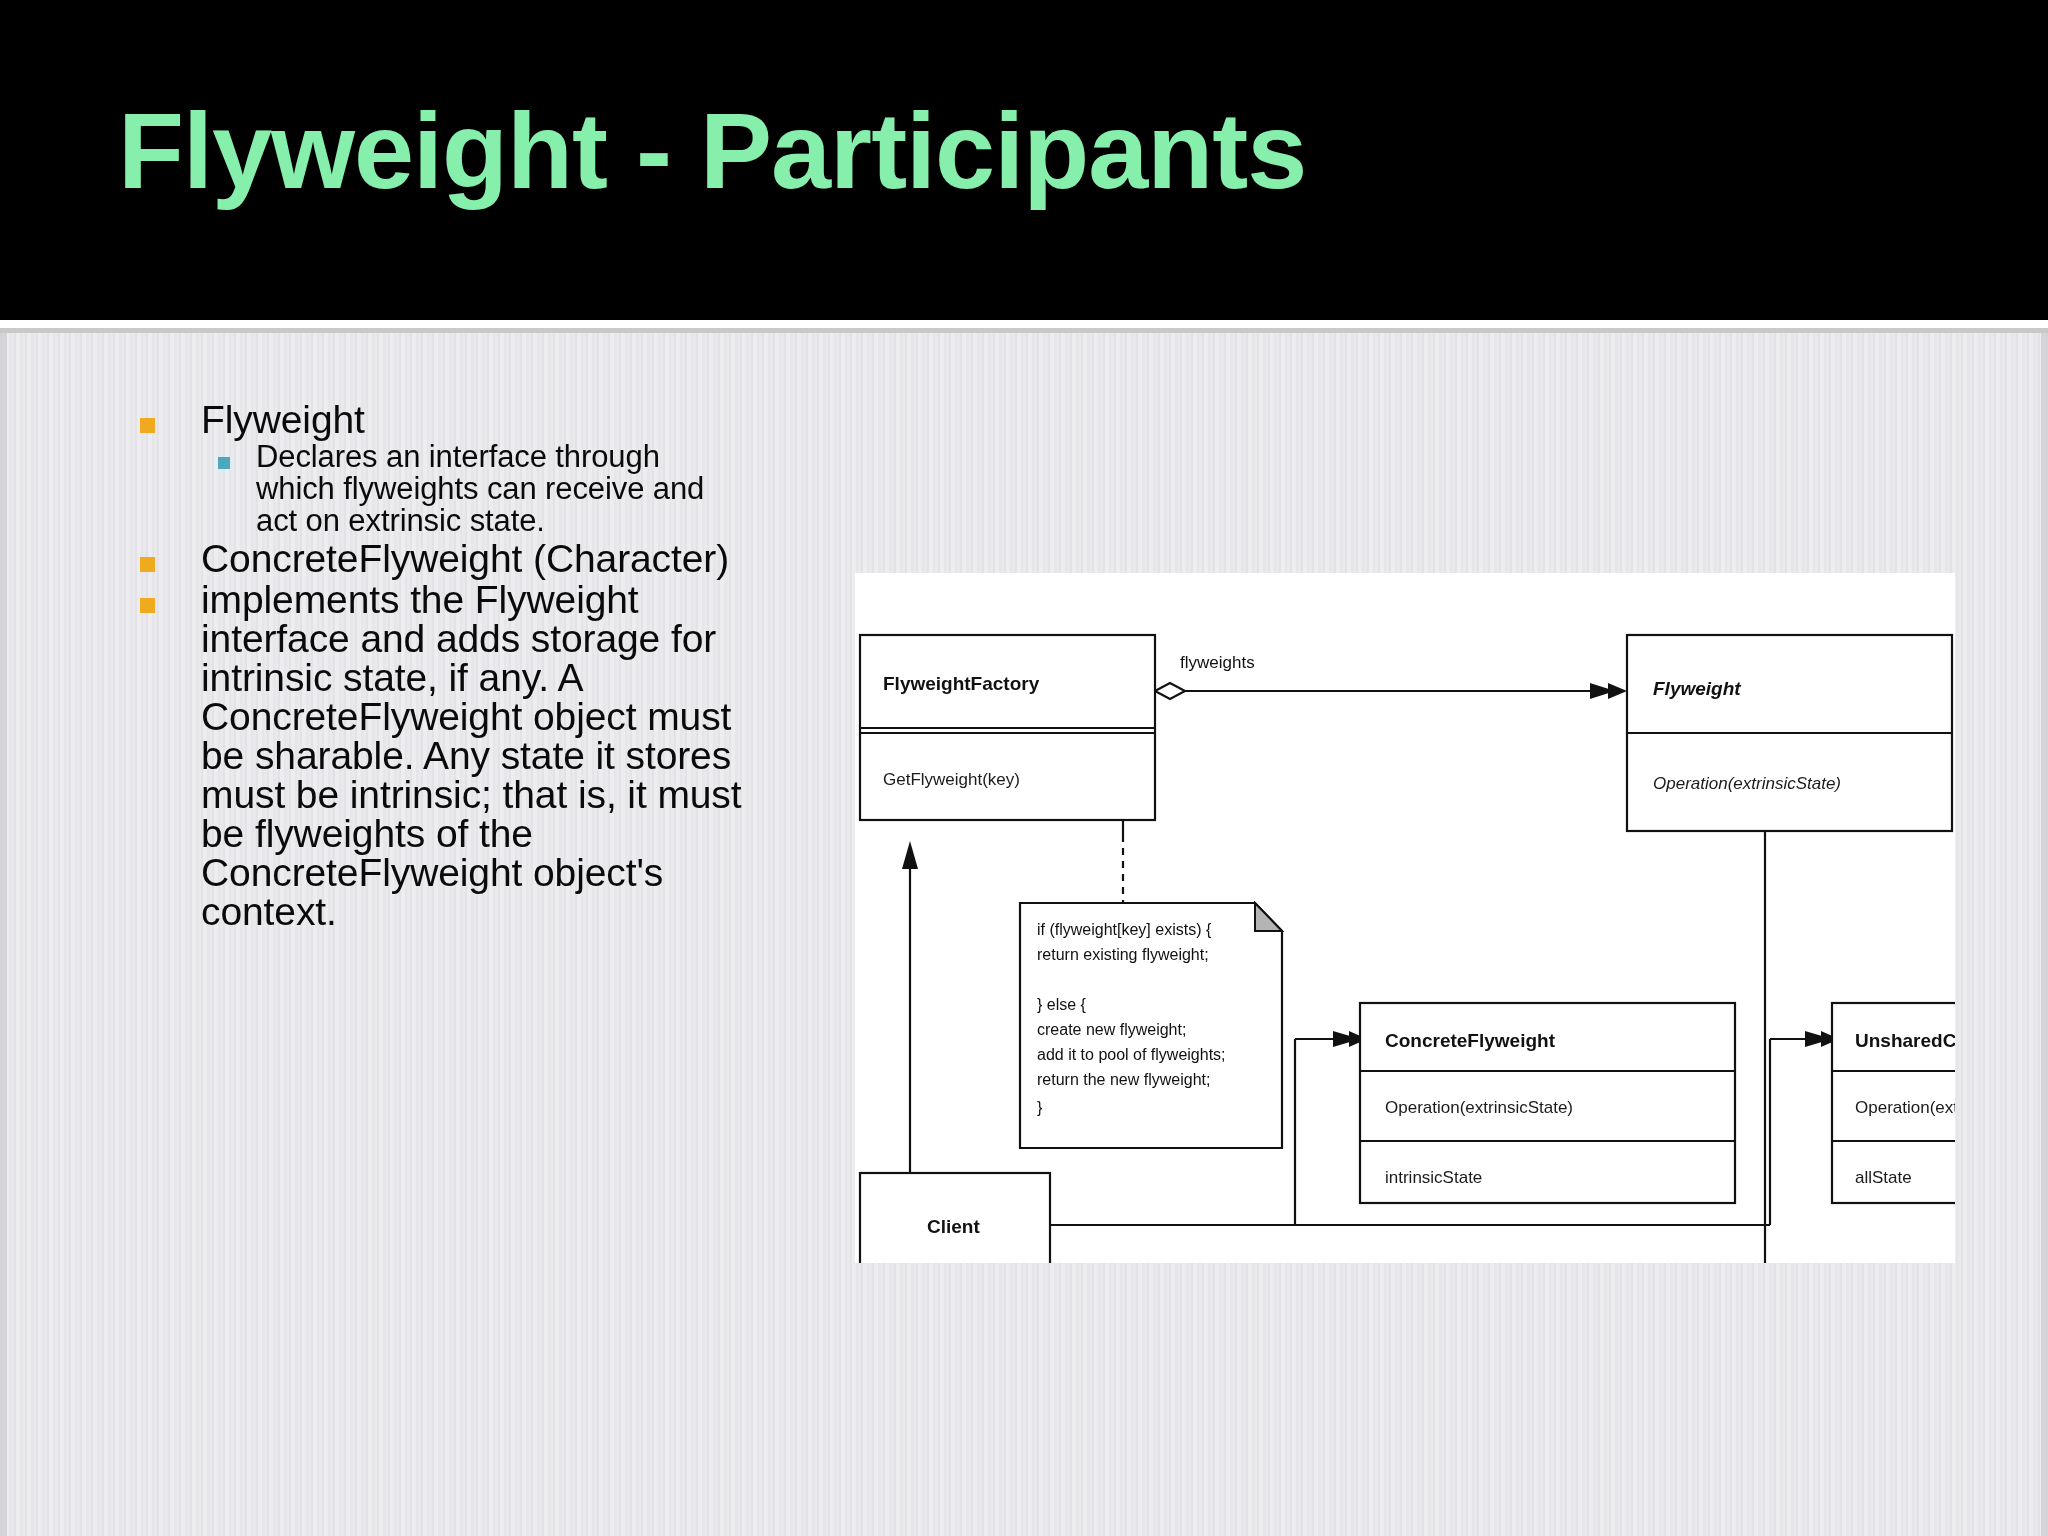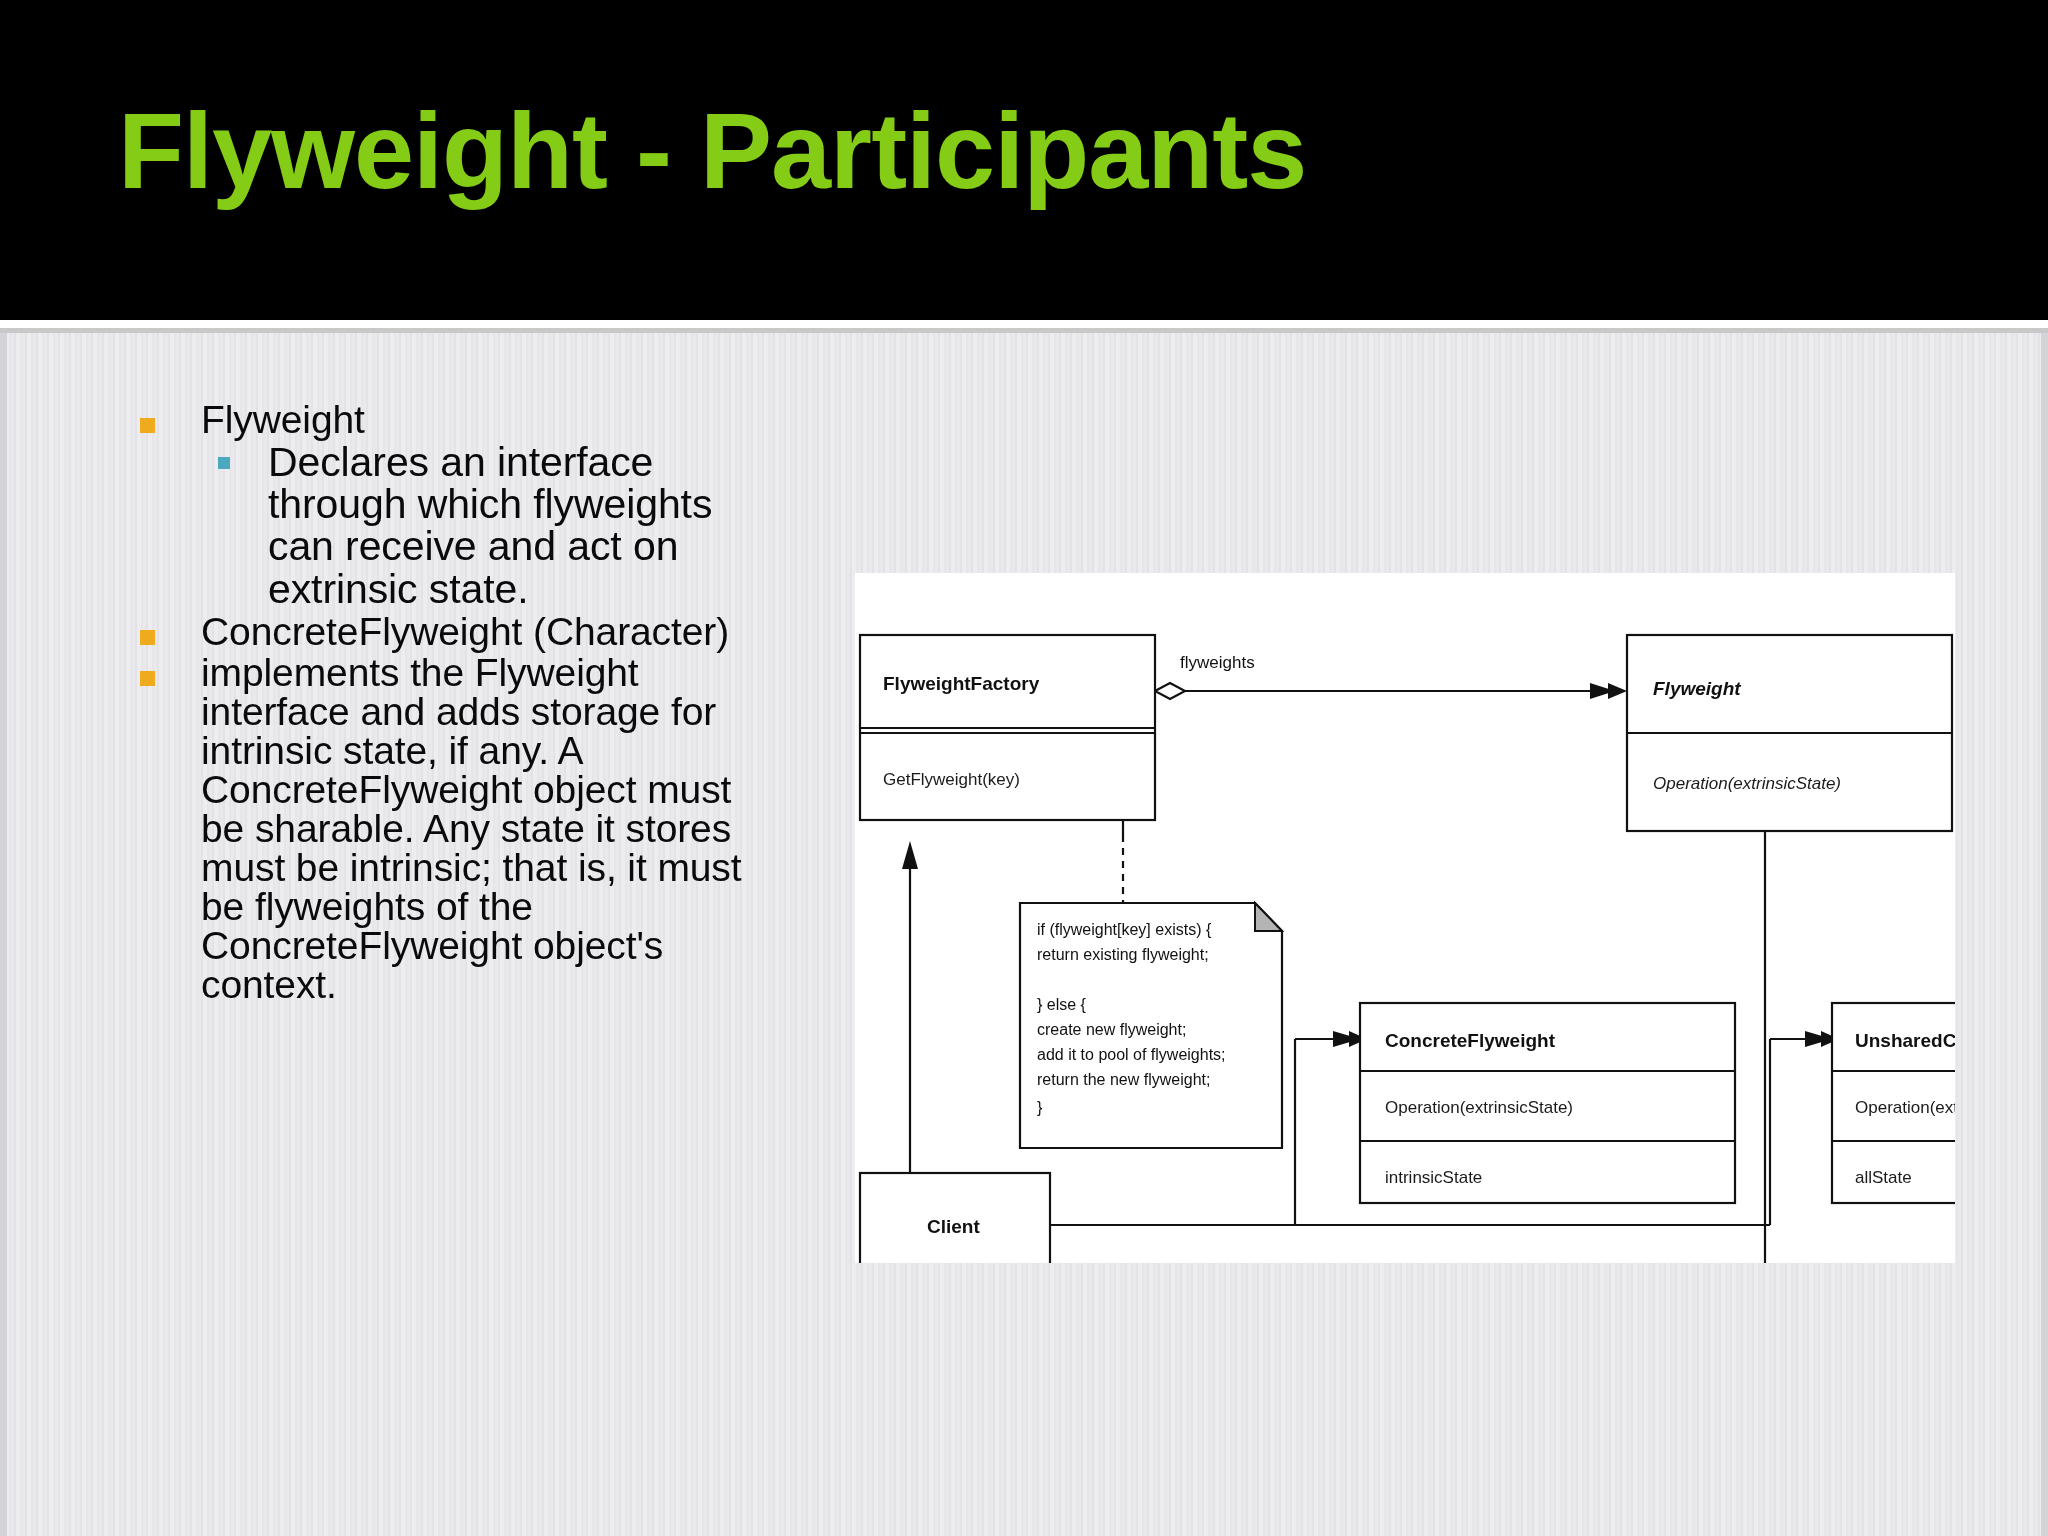--- a/index.html
+++ b/index.html
@@ -29,21 +29,21 @@
     height: 320px;
     background: #000000;
     overflow: hidden;
   }
   .title-text {
     position: absolute;
     left: 118px;
     top: 92px;
     font-size: 108px;
     font-weight: bold;
-    color: #84cc16;
+    color: #86efac;
     letter-spacing: -1px;
     white-space: nowrap;
     line-height: 1.1;
   }
   .title-rule {
     position: absolute;
     left: 0;
     top: 320px;
     width: 2048px;
     height: 8px;
@@ -120,23 +120,23 @@
     line-height: 1.0;
     margin-left: 46px;
     letter-spacing: -0.1px;
   }
   .lvl1 .bullet-text {
     font-size: 39px;
     line-height: 1.0;
     margin-left: 46px;
   }
   .lvl2 .bullet-text {
-    font-size: 41px;
+    font-size: 31px;
     line-height: 1.03;
-    margin-left: 38px;
+    margin-left: 26px;
     max-width: 460px;
   }
 
   
   .diagram-wrap {
     position: absolute;
     left: 855px;
     top: 573px;
     width: 1100px;
     height: 690px;

